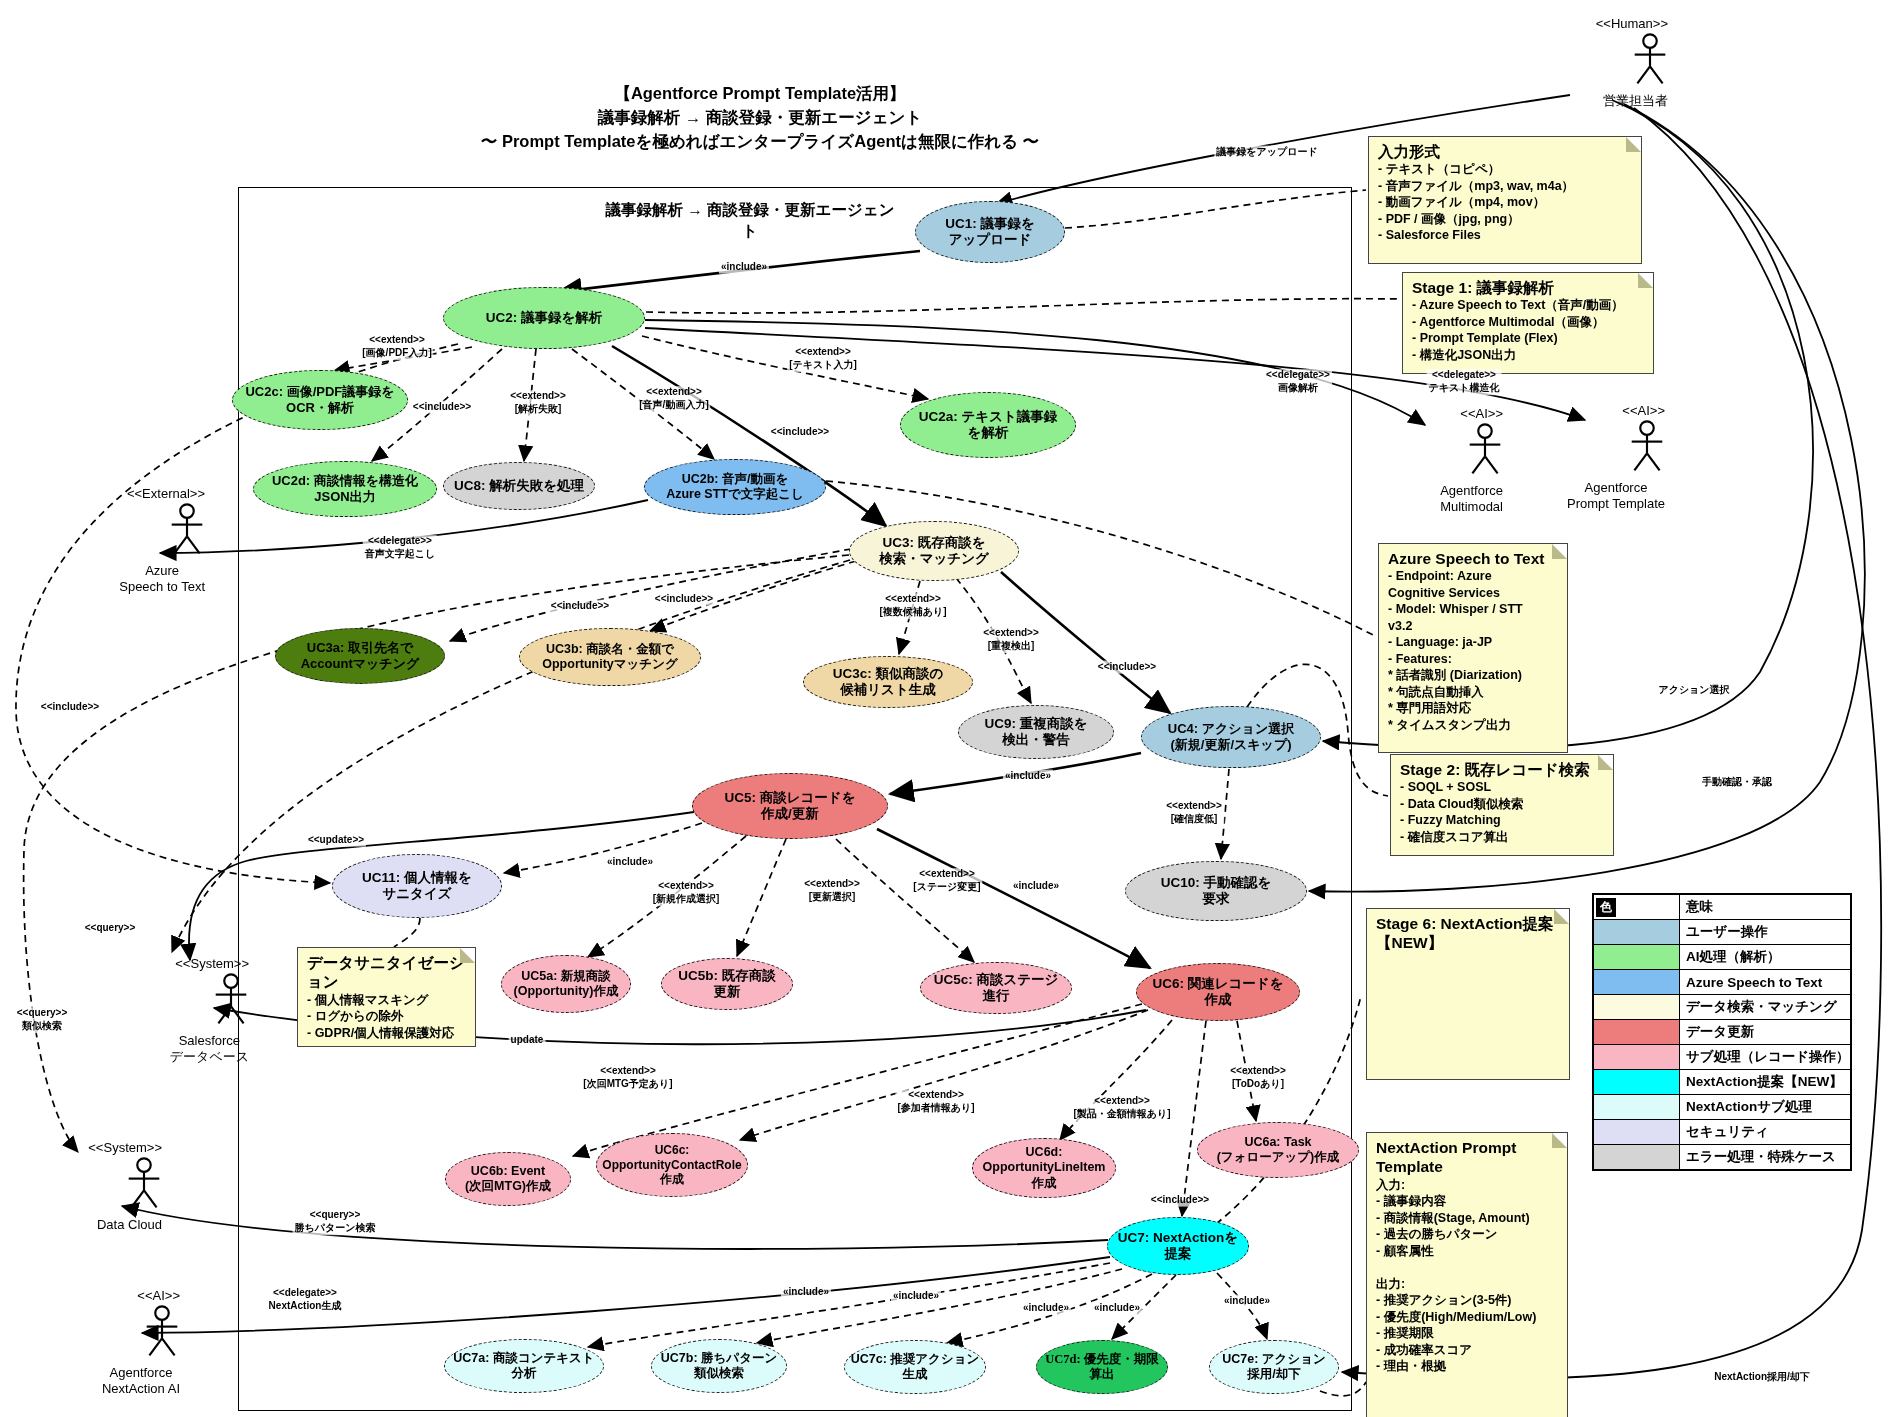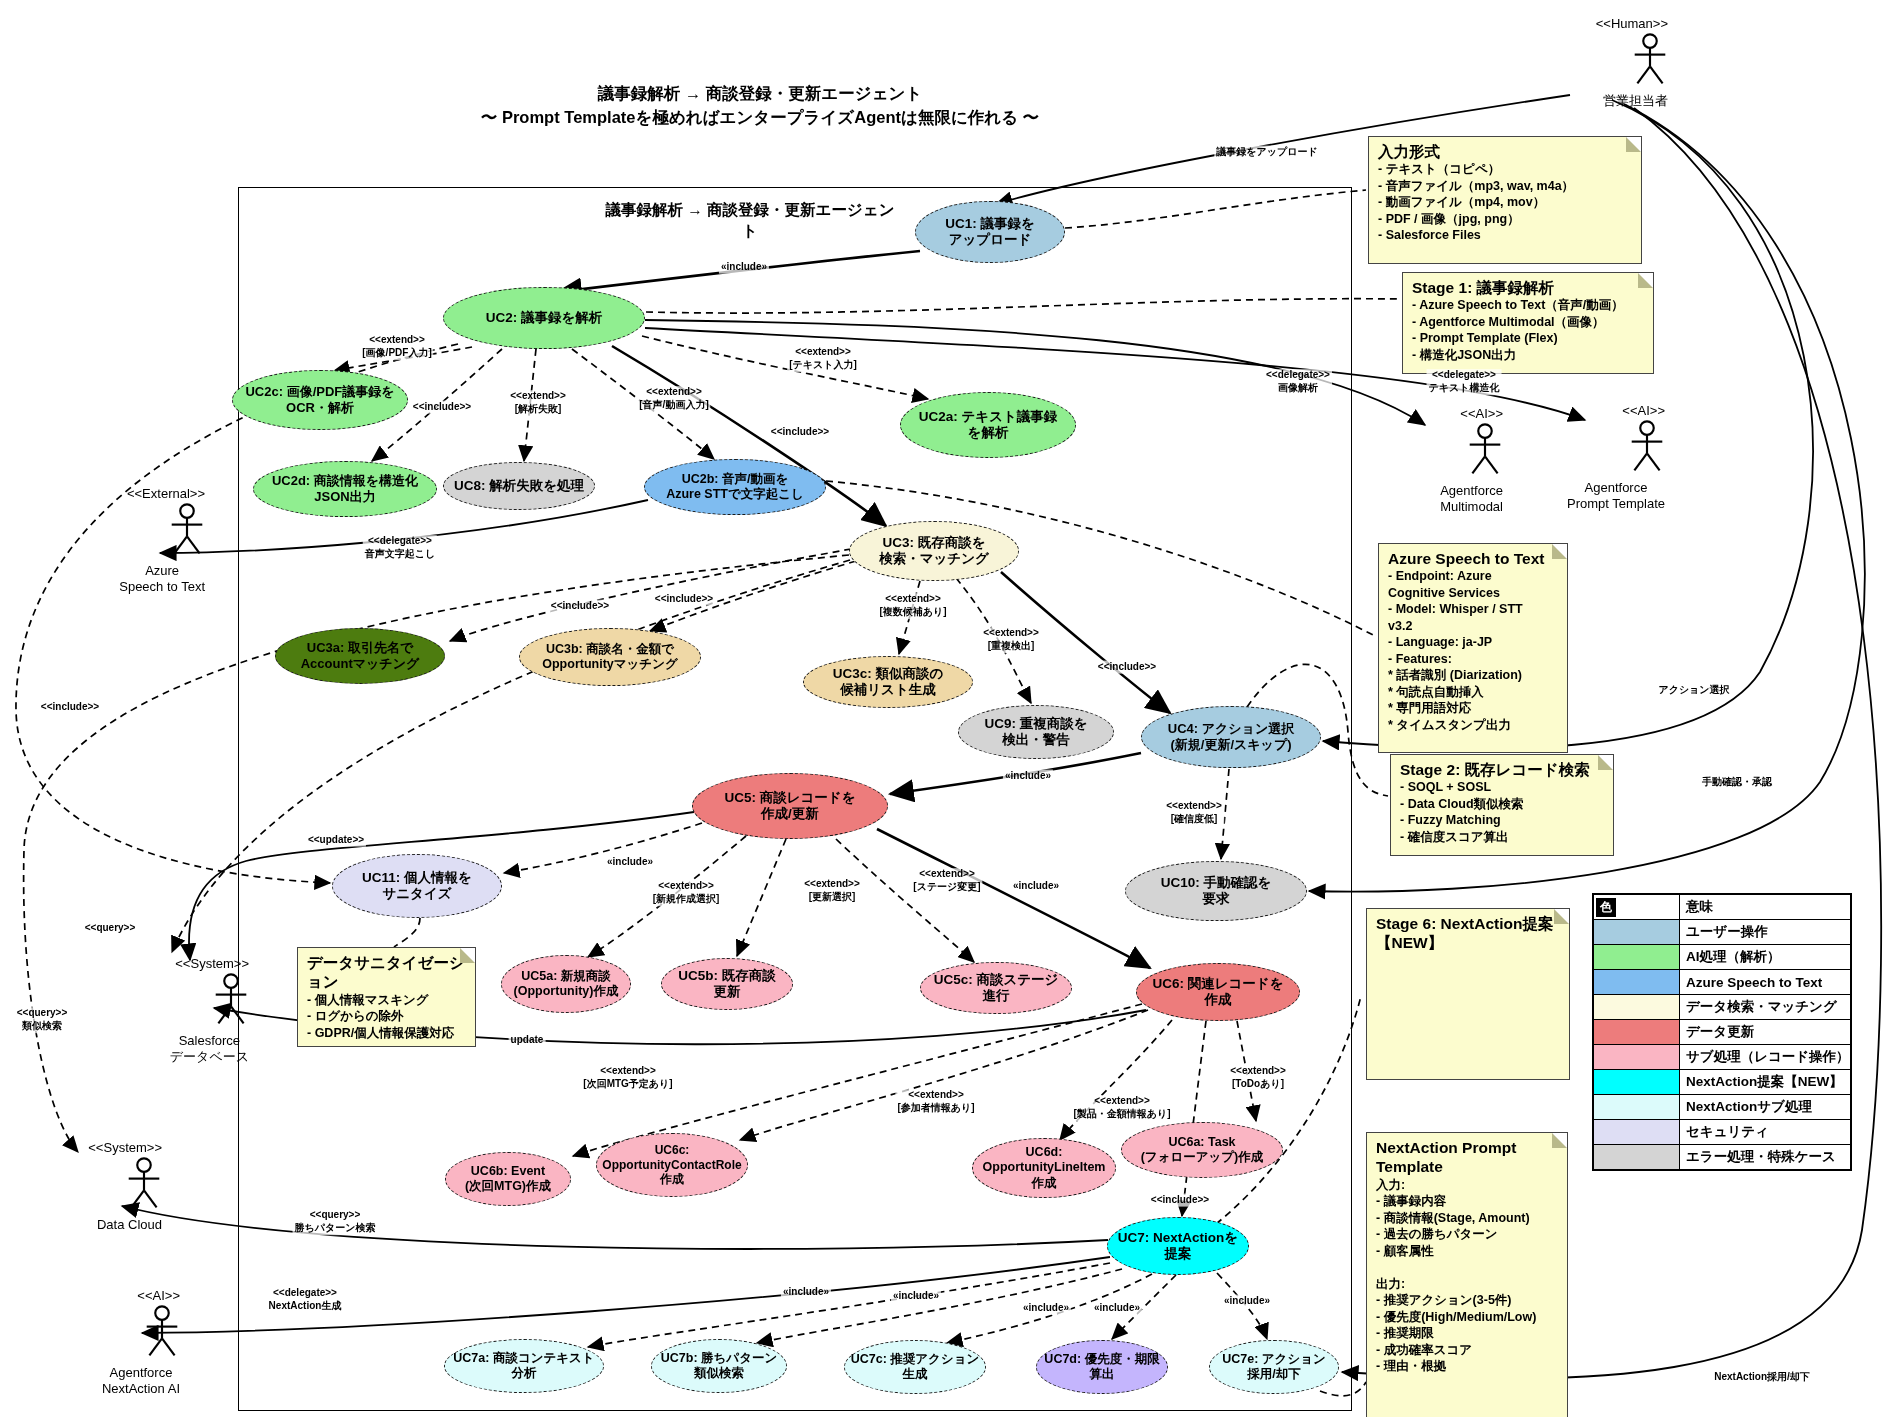--- a/index.html
+++ b/index.html
@@ -38,20 +38,21 @@
   .lg-c2{flex:1;display:flex;align-items:center;padding-left:6px;white-space:nowrap;overflow:hidden;}
   .lg-chip{display:inline-flex;align-items:center;justify-content:center;width:20px;height:19px;
       background:#000;color:#fff;font-size:12px;margin-left:2px;}
 </style>
 </head>
 <body>
 
 <div id="canvas">
 
   <div class="dtitle">
+    <div>【Agentforce Prompt Template活用】</div>
     <div>議事録解析 → 商談登録・更新エージェント</div>
     <div>〜 Prompt Templateを極めればエンタープライズAgentは無限に作れる 〜</div>
   </div>
 
   <div class="frame"></div>
   <div class="frame-title">議事録解析 → 商談登録・更新エージェント</div>
 
   <svg id="edges" width="1904" height="1417" viewBox="0 0 1904 1417">
     <defs>
       <marker id="arrF" markerWidth="11" markerHeight="9" refX="9.2" refY="4.5" orient="auto">
@@ -271,21 +272,21 @@
         <div>更新</div>
       </div>
       <div class="uc" style="left: 920px; top: 962px; width: 152px; height: 52px; background: rgb(250, 181, 195);">
         <div>UC5c: 商談ステージ</div>
         <div>進行</div>
       </div>
       <div class="uc" style="left: 1136px; top: 963px; width: 164px; height: 58px; background: rgb(237, 124, 124);">
         <div>UC6: 関連レコードを</div>
         <div>作成</div>
       </div>
-      <div class="uc" style="left: 1121px; top: 1122px; width: 162px; height: 56px; background: rgb(250, 181, 195); font-size: 12.5px;">
+      <div class="uc" style="left: 1197px; top: 1122px; width: 162px; height: 56px; background: rgb(250, 181, 195); font-size: 12.5px;">
         <div>UC6a: Task</div>
         <div>(フォローアップ)作成</div>
       </div>
       <div class="uc" style="left: 445px; top: 1152px; width: 126px; height: 54px; background: rgb(250, 181, 195); font-size: 12.5px;">
         <div>UC6b: Event</div>
         <div>(次回MTG)作成</div>
       </div>
       <div class="uc" style="left: 596px; top: 1133px; width: 152px; height: 64px; background: rgb(250, 181, 195); font-size: 12px;">
         <div>UC6c:</div>
         <div>OpportunityContactRole</div>
@@ -305,21 +306,21 @@
         <div>分析</div>
       </div>
       <div class="uc" style="left: 651px; top: 1339px; width: 136px; height: 54px; background: rgb(220, 251, 251); font-size: 12.5px;">
         <div>UC7b: 勝ちパターン</div>
         <div>類似検索</div>
       </div>
       <div class="uc" style="left: 844px; top: 1340px; width: 142px; height: 54px; background: rgb(220, 251, 251); font-size: 12.5px;">
         <div>UC7c: 推奨アクション</div>
         <div>生成</div>
       </div>
-      <div class="uc" style="left: 1036px; top: 1340px; width: 132px; height: 54px; background: #c4b5fd; font-size: 12.5px;">
+      <div class="uc" style="left: 1036px; top: 1340px; width: 132px; height: 54px; background: #22c55e; font-size: 12.5px; font-family: Liberation Serif, serif;">
         <div>UC7d: 優先度・期限</div>
         <div>算出</div>
       </div>
       <div class="uc" style="left: 1209px; top: 1340px; width: 130px; height: 54px; background: rgb(220, 251, 251); font-size: 12.5px;">
         <div>UC7e: アクション</div>
         <div>採用/却下</div>
       </div>
     </div>
   <div id="actor-layer">
       <div class="actor" style="left: 1518px; top: 16px;">

